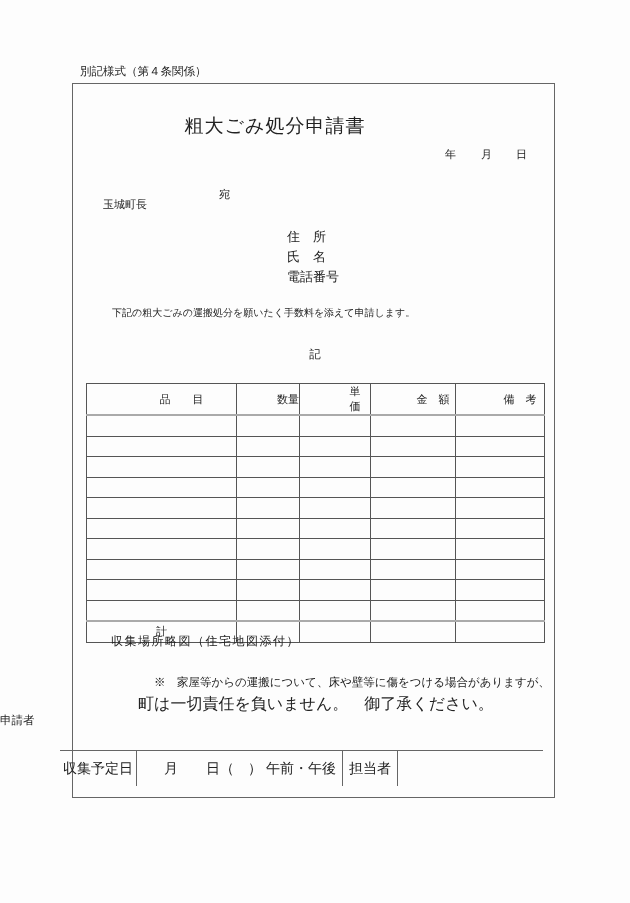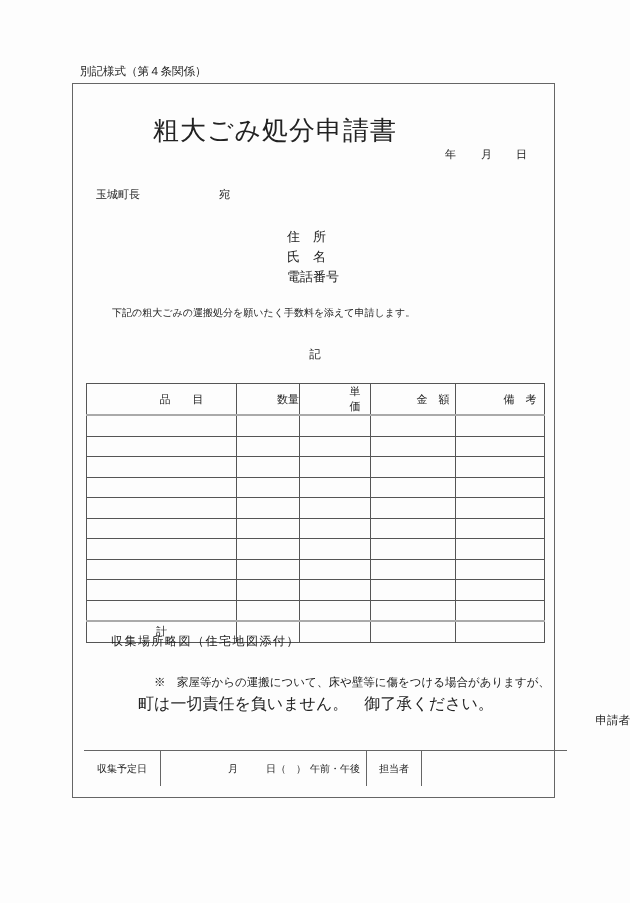--- a/index.html
+++ b/index.html
@@ -8,21 +8,21 @@
       font-family: "DejaVu Serif", "Liberation Serif", serif;
       color: #222;
     }
     .abs { position: absolute; white-space: nowrap; }
     .form-label { left: 80px; top: 64px; font-size: 11.5px; }
     .outer {
       position: absolute; left: 72px; top: 83px; width: 483px; height: 715px;
       border: 1px solid #666;
       box-sizing: border-box;
     }
-    .title { left: 0; width: 550px; text-align: center; top: 113px; font-size: 26px; letter-spacing: 1px; }
+    .title { left: 0; width: 550px; text-align: center; top: 113px; font-size: 19px; letter-spacing: 1px; }
     .date { top: 147px; font-size: 11px; }
     .addressee { top: 187px; font-size: 11px; }
     .applicant { font-size: 13px; }
     .body-text { left: 112px; top: 306px; font-size: 10px; }
     .ki { left: 0; width: 630px; text-align: center; top: 347px; font-size: 11.5px; }
 
     table.items {
       position: absolute; left: 86px; top: 383px;
       border-collapse: collapse; table-layout: fixed;
       font-size: 11px;
@@ -30,26 +30,26 @@
     table.items th, table.items td {
       border: 1px solid #555; height: 19.5px; padding: 0; text-align: center;
       font-weight: normal;
     }
     table.items th { border-bottom: 2px solid #aaa; padding-left: 40px; }
     table.items tr.total td { border-top: 2px solid #aaa; }
 
     .map-label { left: 111px; top: 633px; font-size: 12px; letter-spacing: 1.5px; }
     .notice1 { left: 126px; top: 675px; font-size: 11.5px; margin-left: 28px; }
     .notice2 { left: 138px; top: 694px; font-size: 16px; }
-    .applicant-sign { left: 0; width: 630px; text-align: right; top: 713px; font-size: 11.5px; }
+    .applicant-sign { left: 0; width: 630px; text-align: left; top: 713px; font-size: 11.5px; }
 
     .footer {
-      position: absolute; left: 84px; top: 750px; width: 483px; height: 36px;
+      position: absolute; left: 60px; top: 750px; width: 483px; height: 36px;
       border-top: 1px solid #666; display: flex; box-sizing: border-box;
-      font-size: 10px;
+      font-size: 14px;
     }
     .footer > div { display: flex; align-items: center; box-sizing: border-box; }
     .f-label { width: 77px; border-right: 1px solid #666; justify-content: center; }
     .f-date { width: 206px; border-right: 1px solid #666; justify-content: flex-end; padding-right: 6px; }
     .f-staff { width: 55px; border-right: 1px solid #666; justify-content: center; }
     .f-staff-value { flex: 1; }
     .sp { display: inline-block; }
   </style>
 </head>
 <body>
@@ -57,21 +57,21 @@
 <div class="abs form-label">別記様式（第４条関係）</div>
 
 <div class="outer"></div>
 
 <div class="abs title">粗大ごみ処分申請書</div>
 
 <div class="abs date" style="left:445px;">年</div>
 <div class="abs date" style="left:481px;">月</div>
 <div class="abs date" style="left:516px;">日</div>
 
-<div class="abs addressee" style="left:96px;">玉城町長</div>
+<div class="abs addressee" style="left:103px;margin-top:10px;">玉城町長</div>
 <div class="abs addressee" style="left:219px;">宛</div>
 
 <div class="abs applicant" style="left:287px; top:228px;">住　所</div>
 <div class="abs applicant" style="left:287px; top:248px;">氏　名</div>
 <div class="abs applicant" style="left:287px; top:268px;">電話番号</div>
 
 <div class="abs body-text">下記の粗大ごみの運搬処分を願いたく手数料を添えて申請します。</div>
 <div class="abs ki">記</div>
 
 <table class="items">

